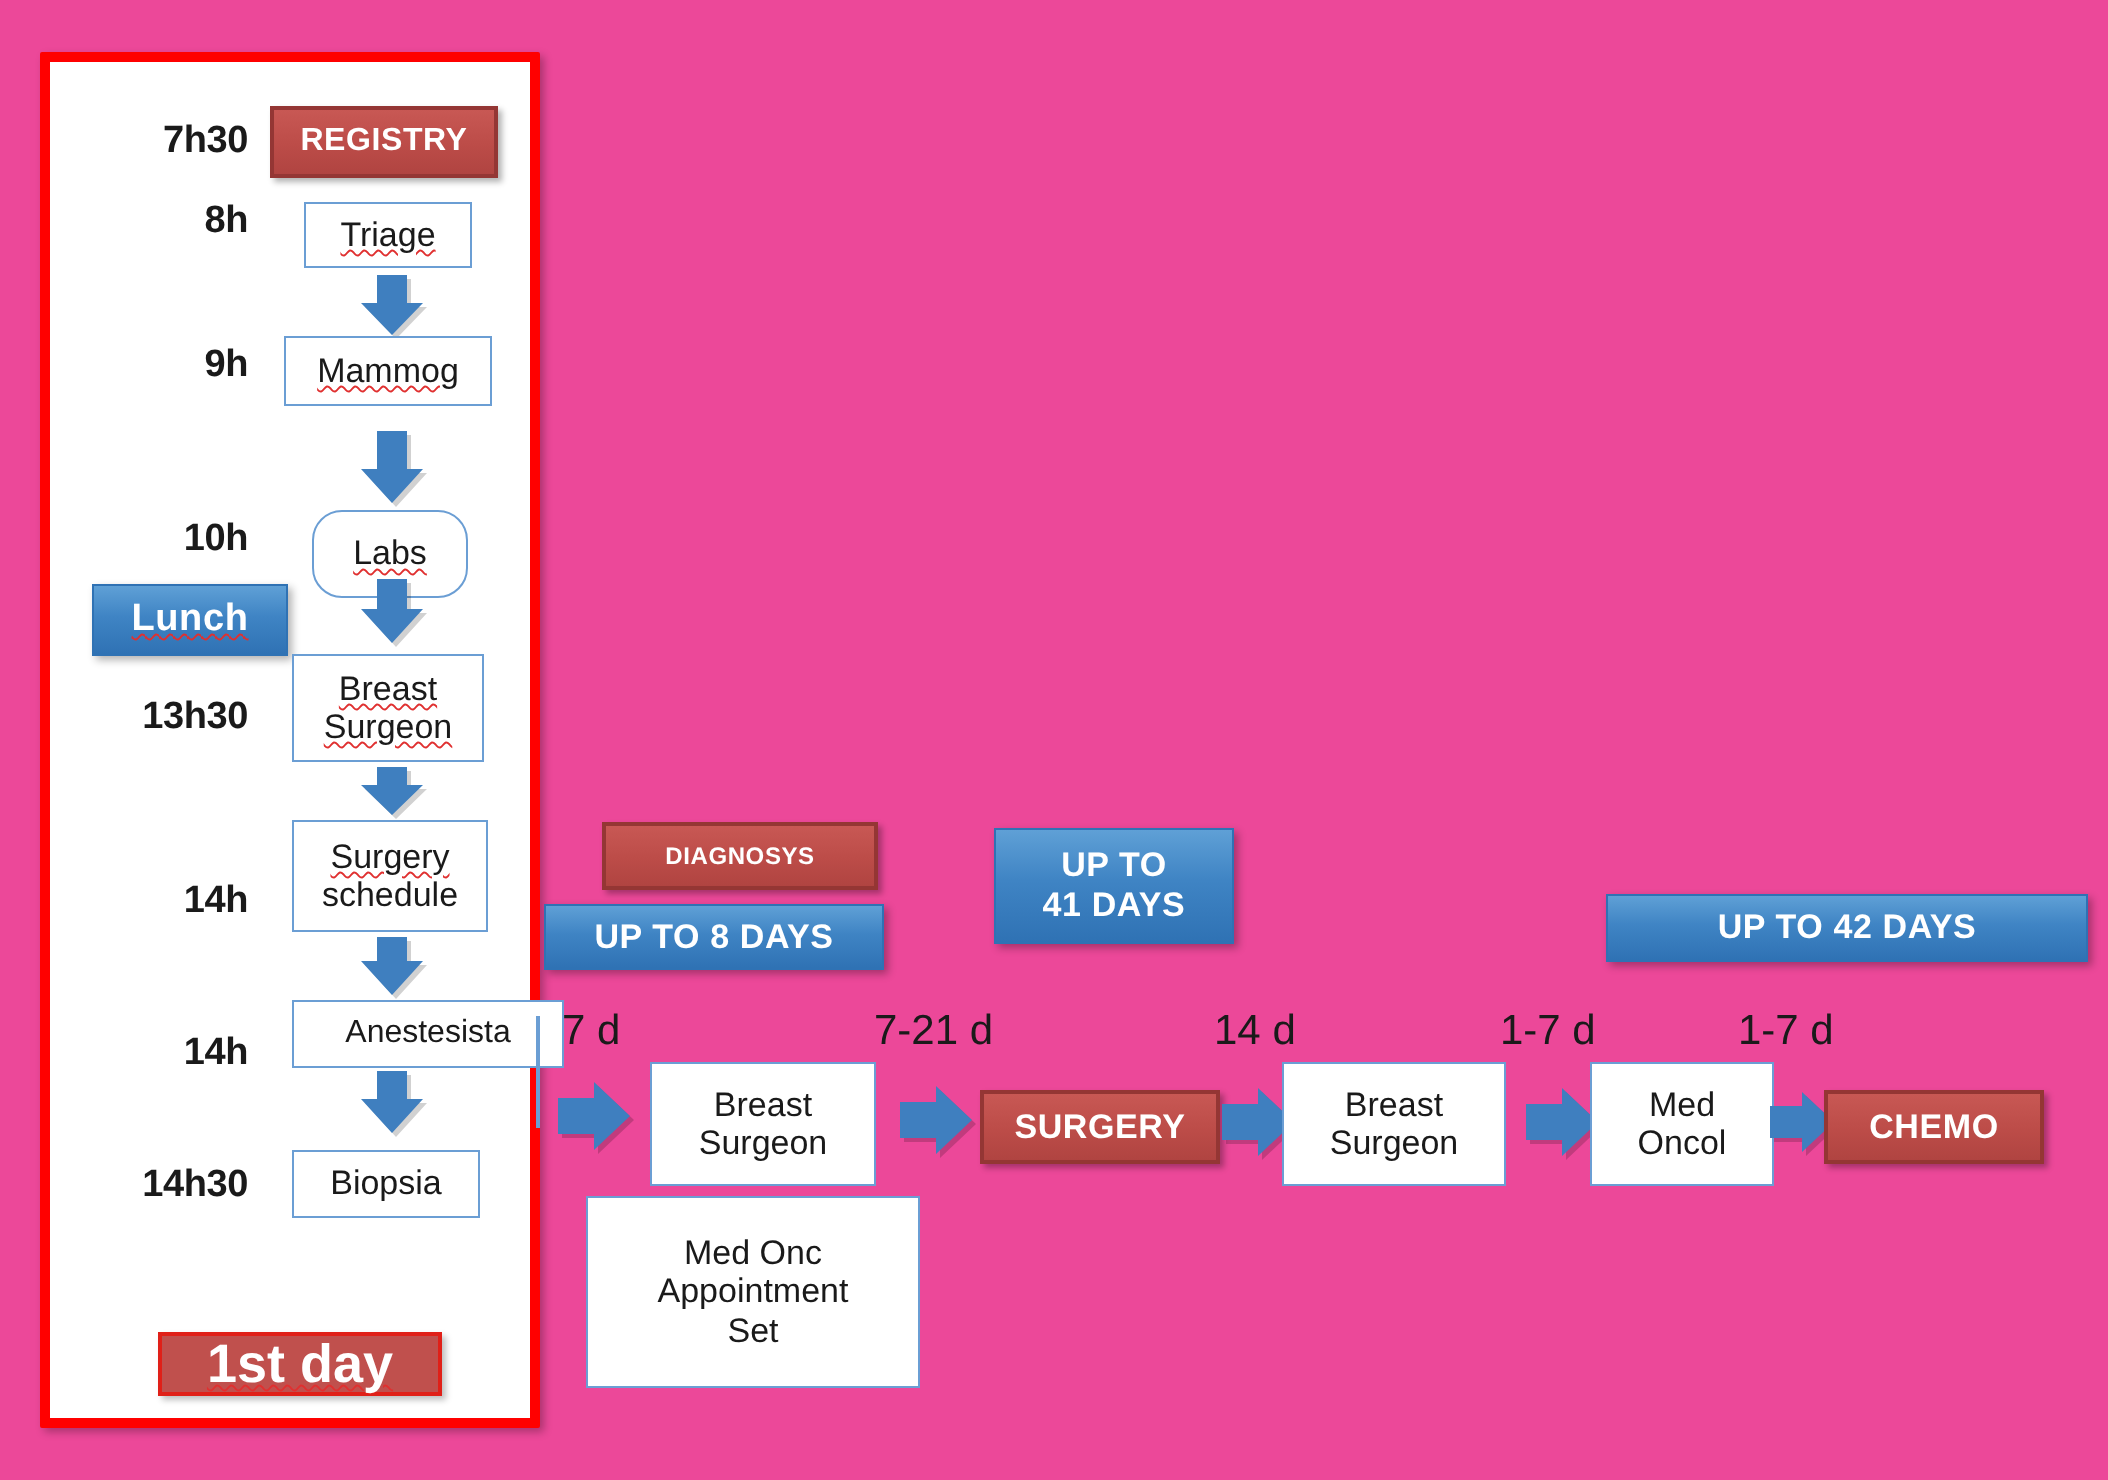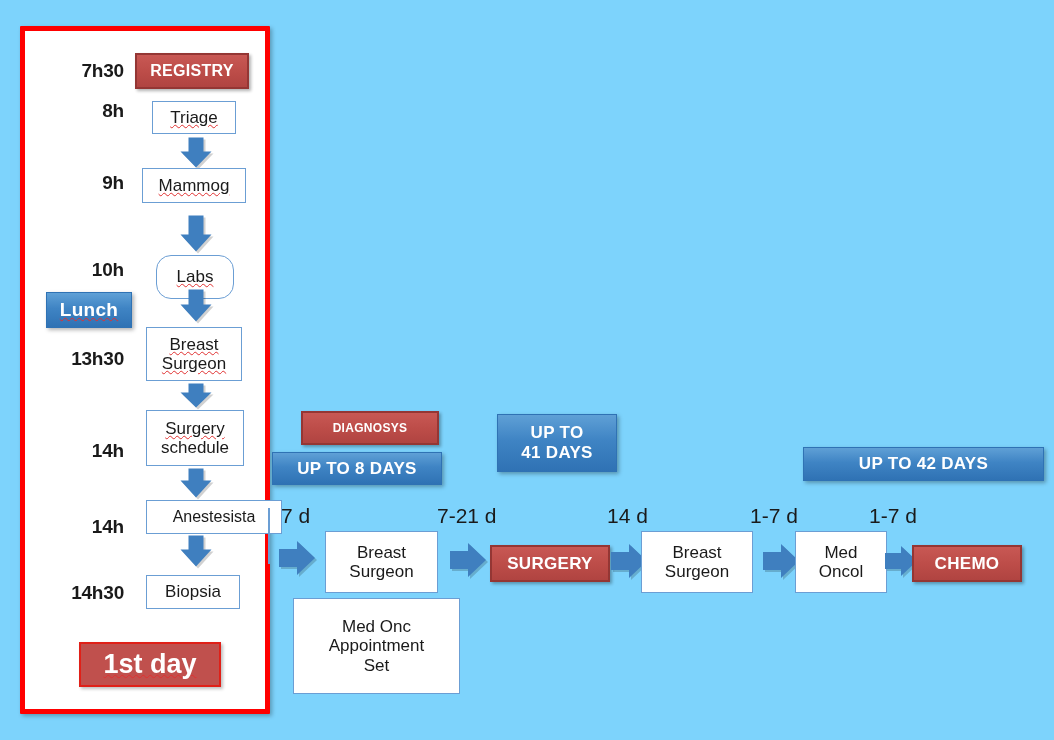--- a/index.html
+++ b/index.html
@@ -9,21 +9,21 @@
     background: #ffffff;
   }
   body {
     font-family: "Liberation Sans", sans-serif;
     color: #1a1a1a;
   }
   #canvas {
     position: relative;
     width: 1054px;
     height: 740px;
-    background: #7dd3fc;
+    background: #ec4899;
     overflow: hidden;
   }
 
   
   .abs { position: absolute; box-sizing: border-box; }
 
   
   .day-frame {
     left: 20px;
     top: 26px;
@@ -171,21 +171,21 @@
     <span class="lbl squig">Labs</span>
   </div>
 
   <svg class="abs arrow" style="left:178px; top:288px;" width="36" height="36" viewBox="0 0 36 36">
     <g transform="translate(1.5,1.5)">
       <path d="M9,0 L24,0 L24,15 L32,15 L16.5,32 L1,15 L9,15 Z" fill="#000" opacity="0.18" transform="translate(2,2)"></path>
       <path d="M9,0 L24,0 L24,15 L32,15 L16.5,32 L1,15 L9,15 Z" fill="#3f7fbf"></path>
     </g>
   </svg>
 
-  <div class="abs bbadge" style="left:46px; top:292px; width:86px; height:36px; font-size:19px;">
+  <div class="abs bbadge" style="left:46px; top:292px; width:98px; height:36px; font-size:19px;">
     <span class="squig">Lunch</span>
   </div>
 
   <div class="abs pbox" style="left:146px; top:327px; width:96px; height:54px; flex-direction:column;">
     <span class="lbl squig">Breast</span>
     <span class="lbl squig">Surgeon</span>
   </div>
 
   <svg class="abs arrow" style="left:178px; top:382px;" width="36" height="28" viewBox="0 0 36 28">
     <g transform="translate(1.5,1.5)">
@@ -214,21 +214,21 @@
     <g transform="translate(1.5,1.5)">
       <path d="M9,0 L24,0 L24,14 L32,14 L16.5,31 L1,14 L9,14 Z" fill="#000" opacity="0.18" transform="translate(2,2)"></path>
       <path d="M9,0 L24,0 L24,14 L32,14 L16.5,31 L1,14 L9,14 Z" fill="#3f7fbf"></path>
     </g>
   </svg>
 
   <div class="abs pbox" style="left:146px; top:575px; width:94px; height:34px;">
     <span class="lbl">Biopsia</span>
   </div>
 
-  <div class="abs dayfoot" style="left:79px; top:642px; width:142px; height:45px;">
+  <div class="abs dayfoot" style="left:79px; top:666px; width:142px; height:32px;">
     <span class="squig">1st day</span>
   </div>
 
   <div class="abs vtick" style="left:268px; top:508px; height:56px;"></div>
 
   <div class="abs rbadge" style="left:301px; top:411px; width:138px; height:34px; font-size:12px;">DIAGNOSYS</div>
 
   <div class="abs bbadge" style="left:272px; top:452px; width:170px; height:33px; font-size:17px;">UP TO 8 DAYS</div>
 
   <div class="abs bbadge" style="left:497px; top:414px; width:120px; height:58px; font-size:17px; flex-direction:column;">

